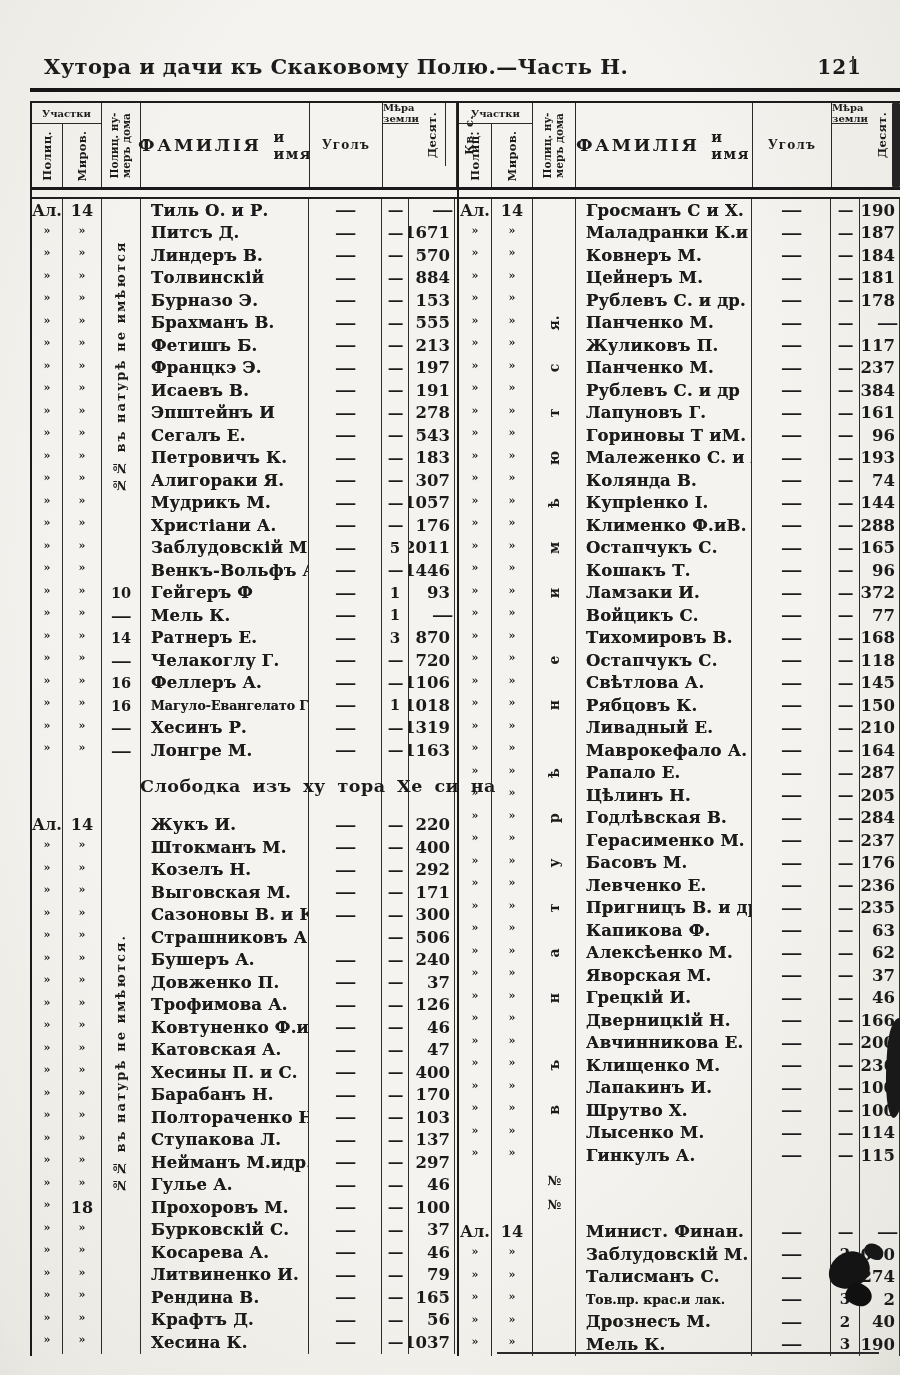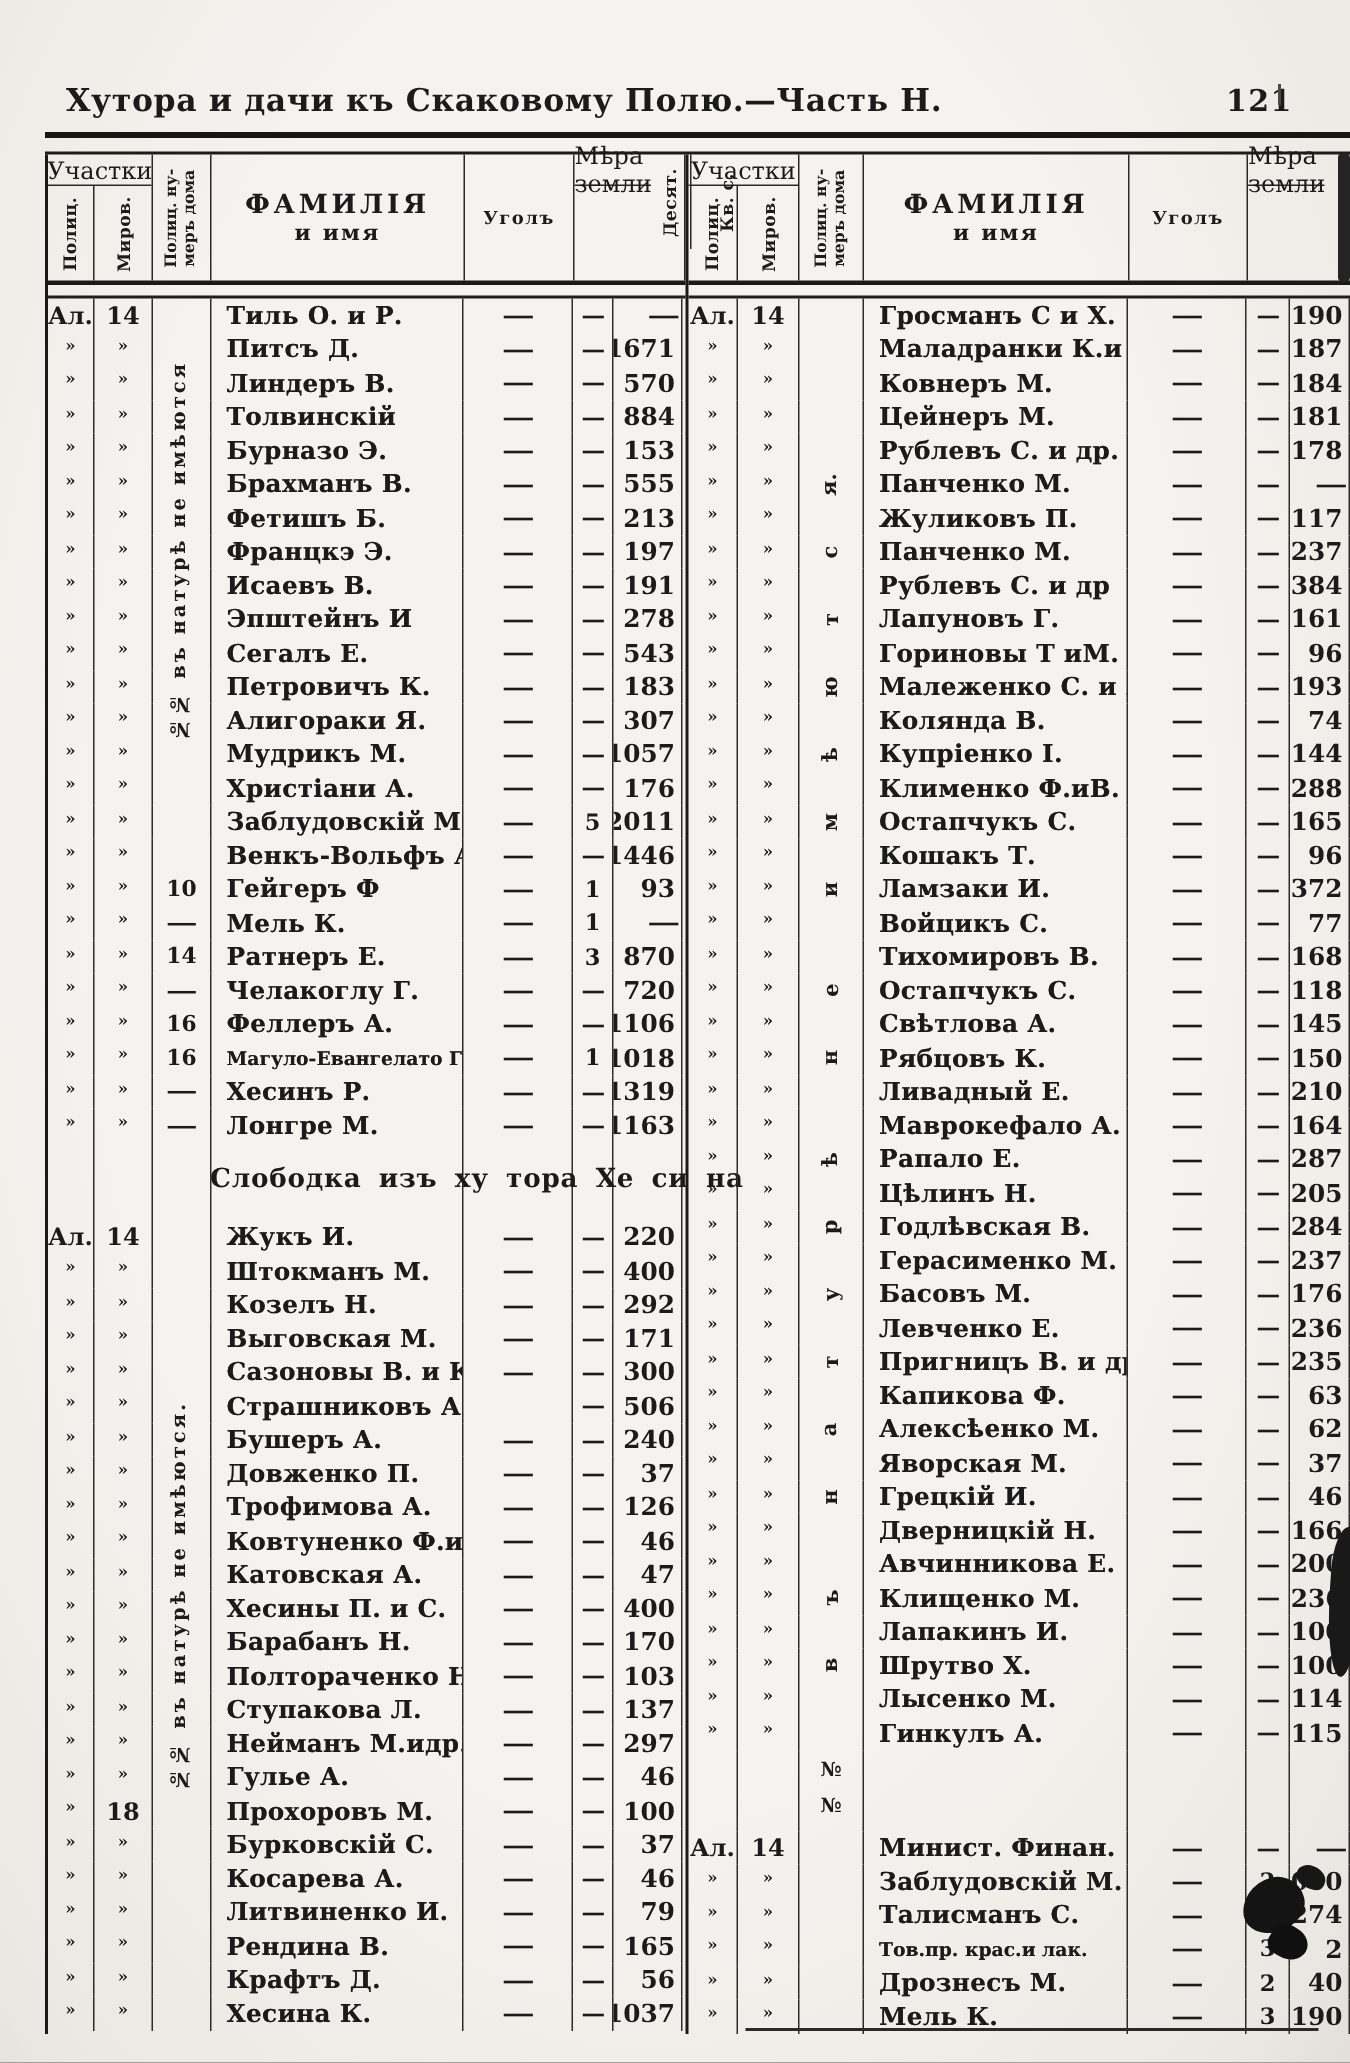--- a/index.html
+++ b/index.html
@@ -14,27 +14,27 @@
   .grid{position:absolute;left:30px;top:88px;width:872px;}
   .table-top{height:9px;border-top:4px solid #161616;border-bottom:2px solid #1c1c1c;}
   .cols{display:flex;}
   .half{border-left:2px solid #1a1a1a;}
   .half-r{border-left:2px solid #1a1a1a;border-right:2px solid #1a1a1a;}
 
   
   .thead{display:flex;height:84px;}
   .thead>div{border-right:1px solid #2b2a27;}
   .th-top{height:20px;border-bottom:1px solid #2b2a27;display:flex;align-items:center;
-    justify-content:center;font-size:16px;font-weight:normal;}
+    justify-content:center;font-size:10px;font-weight:bold;}
   .th-sub{display:flex;height:63px;}
   .th-sub>div{display:flex;align-items:center;justify-content:center;overflow:visible;}
   .rot90{transform:rotate(-90deg);white-space:nowrap;font-weight:bold;font-size:11.5px;letter-spacing:.3px;}
   .num-lbl{transform:rotate(-90deg);font-weight:bold;font-size:10.5px;line-height:11.5px;
     text-align:center;white-space:nowrap;}
-  .th-name{display:flex;flex-direction:column;align-items:center;justify-content:center;gap:0;}
+  .th-name{display:flex;flex-direction:row;align-items:center;justify-content:center;gap:12px;}
   .th-fam{font-size:17.5px;font-weight:bold;letter-spacing:2.5px;}
   .th-fam2{font-size:14.5px;font-weight:bold;letter-spacing:1.5px;}
   .th-ugol{display:flex;align-items:center;justify-content:center;font-size:12px;
     font-weight:bold;letter-spacing:1px;}
   .th-mera{display:flex;flex-direction:row;}
   .th-num{display:flex;align-items:center;justify-content:center;}
 
   
   .hL .th-uch{width:69px;}.hL .th-num{width:38px;}.hL .th-name{width:168px;}
   .hL .th-ugol{width:72px;}.hL .th-mera{width:73px;}

